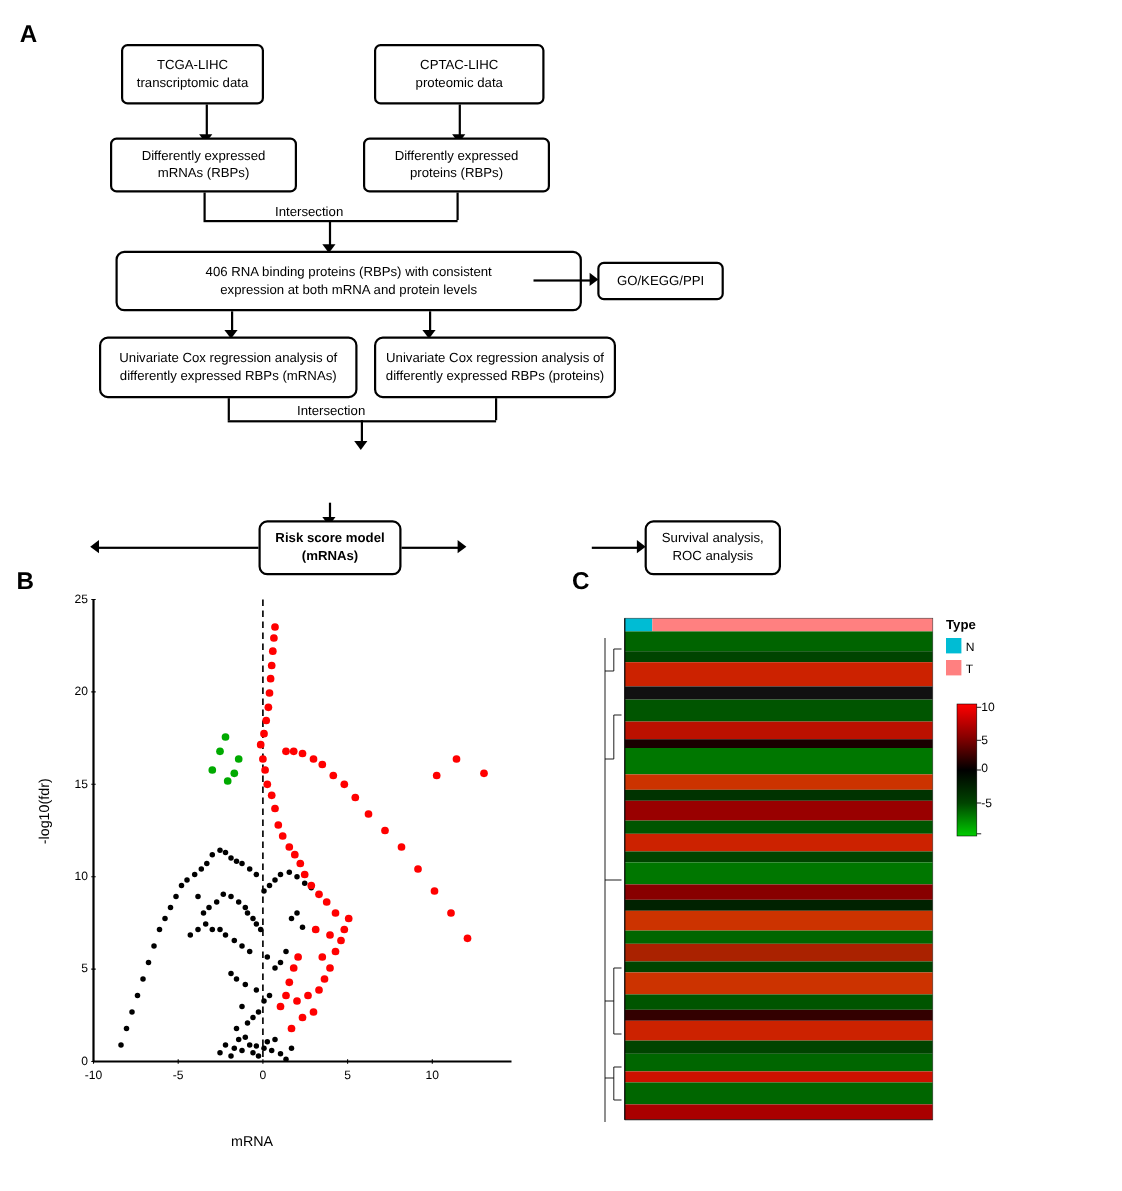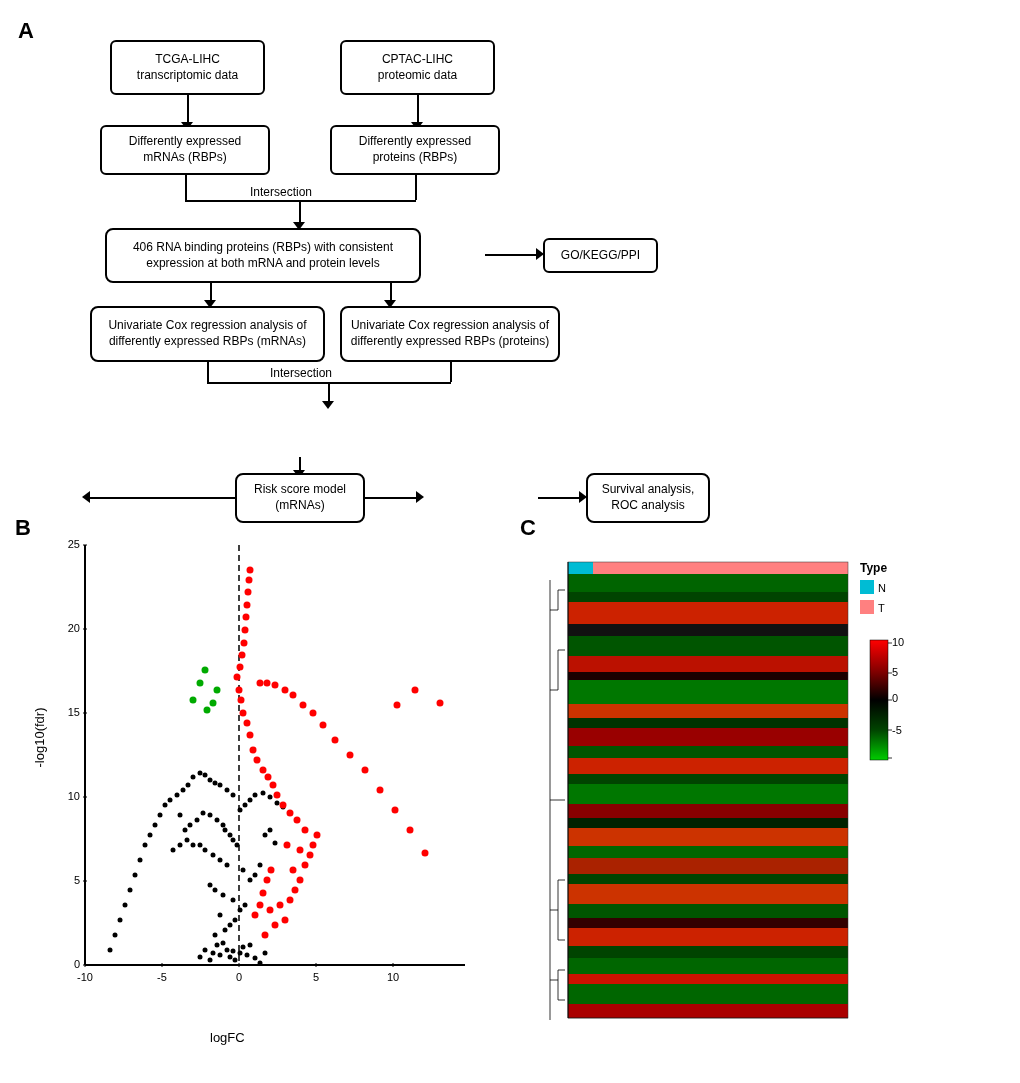--- a/index.html
+++ b/index.html
@@ -84,21 +84,21 @@
   </style>
 </head>
 <body>
 
 <div style="position:relative; width:1020px; min-height:1083px;">
 
   <div class="panel-label" style="left:8px; top:8px;">A</div>
 
   <div class="panel-a" style="left:0; top:0; position:absolute; width:100%;">
 
-    <div class="flow-box" style="left:100px; top:30px; width:155px; height:55px;">
+    <div class="flow-box" style="left:100px; top:30px; width:130px; height:55px;">
       TCGA-LIHC<br>transcriptomic data
     </div>
 
     <div class="flow-box" style="left:330px; top:30px; width:155px; height:55px;">
       CPTAC-LIHC<br>proteomic data
     </div>
 
     <div class="arrow arrow-v" style="left:177px; top:85px; height:30px;"></div>
     <div class="arrowhead-down" style="left:171px; top:112px;"></div>
 
@@ -117,21 +117,21 @@
 
     <div class="arrow arrow-v" style="left:405px; top:165px; height:25px;"></div>
 
     <div class="arrow arrow-h" style="left:175px; top:190px; width:231px;"></div>
 
     <div style="position:absolute; left:240px; top:175px; font-size:12px;">Intersection</div>
 
     <div class="arrow arrow-v" style="left:289px; top:190px; height:25px;"></div>
     <div class="arrowhead-down" style="left:283px; top:212px;"></div>
 
-    <div class="flow-box" style="left:95px; top:218px; width:316px; height:55px; border-radius:8px;">
+    <div class="flow-box" style="left:95px; top:218px; width:424px; height:55px; border-radius:8px;">
       406 RNA binding proteins (RBPs) with consistent<br>expression at both mRNA and protein levels
     </div>
 
     <div class="arrow arrow-h" style="left:475px; top:244px; width:55px;"></div>
     <div class="arrowhead-right" style="left:526px; top:238px;"></div>
 
     <div class="flow-box" style="left:533px; top:228px; width:115px; height:35px; border-radius:6px;text-align:right;">
       GO/KEGG/PPI
     </div>
 
@@ -157,21 +157,21 @@
 
     <div style="position:absolute; left:260px; top:356px; font-size:12px;">Intersection</div>
 
     <div class="arrow arrow-v" style="left:318px; top:372px; height:22px;"></div>
     <div class="arrowhead-down" style="left:312px; top:391px;"></div>
 
 
     <div class="arrow arrow-v" style="left:289px; top:447px; height:16px;"></div>
     <div class="arrowhead-down" style="left:283px; top:460px;"></div>
 
-    <div class="flow-box" style="left:225px; top:463px; width:130px; height:50px; border-radius:8px;">
+    <div class="flow-box" style="left:225px; top:463px; width:130px; height:50px; border-radius:8px;font-weight:bold;">
       Risk score model<br>(mRNAs)
     </div>
 
     <div class="arrow arrow-h" style="left:80px; top:487px; width:145px;"></div>
     <div class="arrowhead-left" style="left:72px; top:481px;"></div>
 
 
     <div class="arrow arrow-h" style="left:355px; top:487px; width:55px;"></div>
     <div class="arrowhead-right" style="left:406px; top:481px;"></div>
 
@@ -188,21 +188,21 @@
   <div class="bottom-panels" style="position:absolute; top:500px; left:0; width:1020px;">
 
     <div class="panel-label" style="left:5px; top:5px;">B</div>
 
     <div class="panel-label" style="left:510px; top:5px;">C</div>
 
     <div style="position:absolute; left:0; top:0; width:490px; height:560px;">
 
       <div style="position:absolute; left:0px; top:220px; transform:rotate(-90deg); transform-origin:center center; font-size:13px; white-space:nowrap;">-log10(fdr)</div>
 
-      <div style="position:absolute; left:200px; top:520px; font-size:13px;">logFC</div>
+      <div style="position:absolute; left:200px; top:520px; font-size:13px;">mRNA</div>
 
       <svg width="430" height="470" style="position:absolute; left:35px; top:25px;">
 
         <line x1="40" y1="10" x2="40" y2="430" stroke="#000" stroke-width="2"></line>
         <line x1="40" y1="430" x2="420" y2="430" stroke="#000" stroke-width="2"></line>
 
         <text x="35" y="433" text-anchor="end" font-size="11">0</text>
         <text x="35" y="349" text-anchor="end" font-size="11">5</text>
         <text x="35" y="265" text-anchor="end" font-size="11">10</text>
         <text x="35" y="181" text-anchor="end" font-size="11">15</text>

